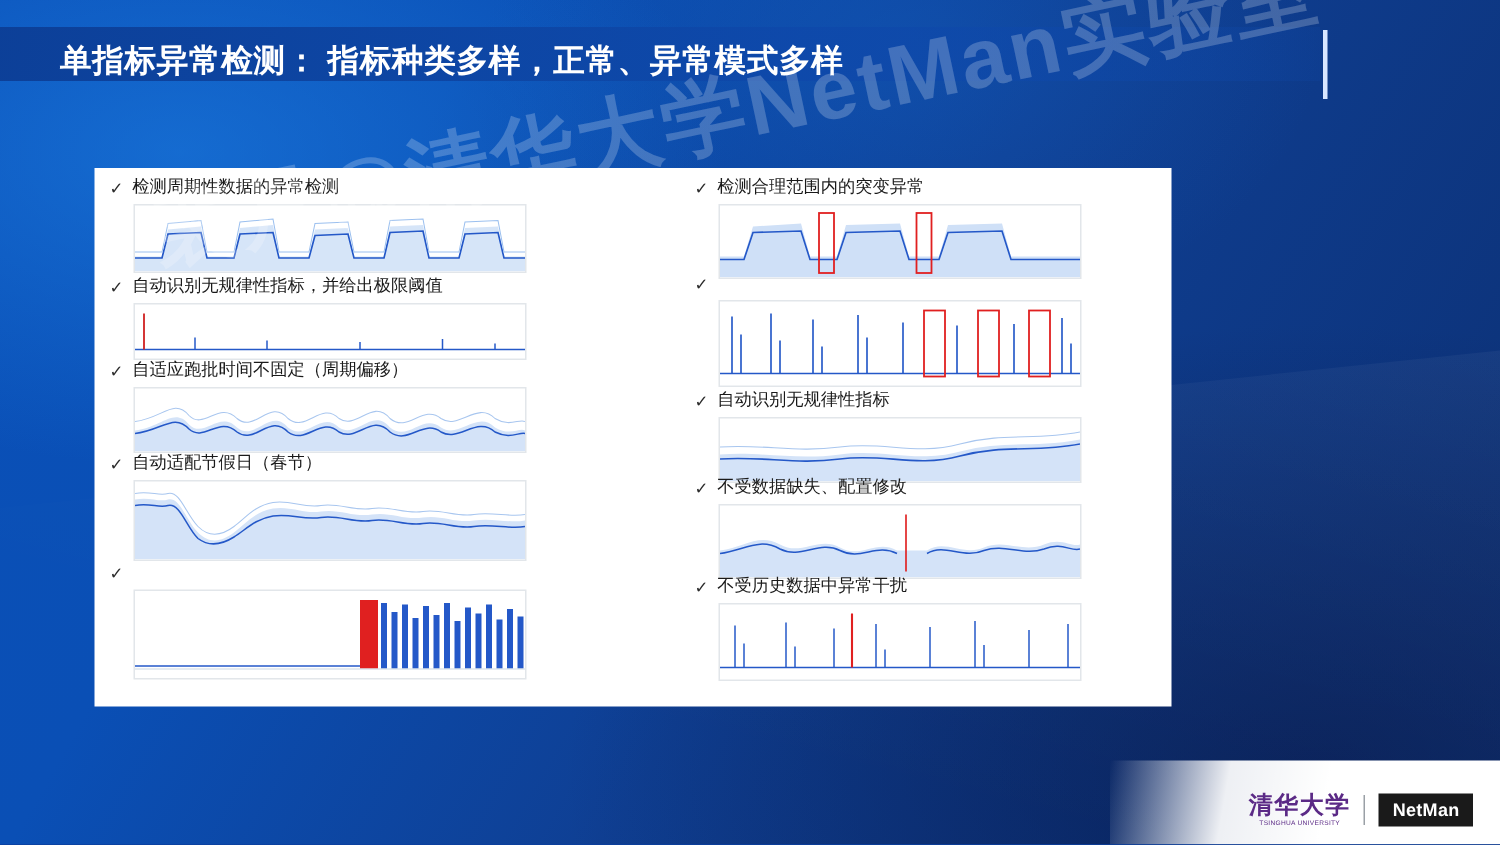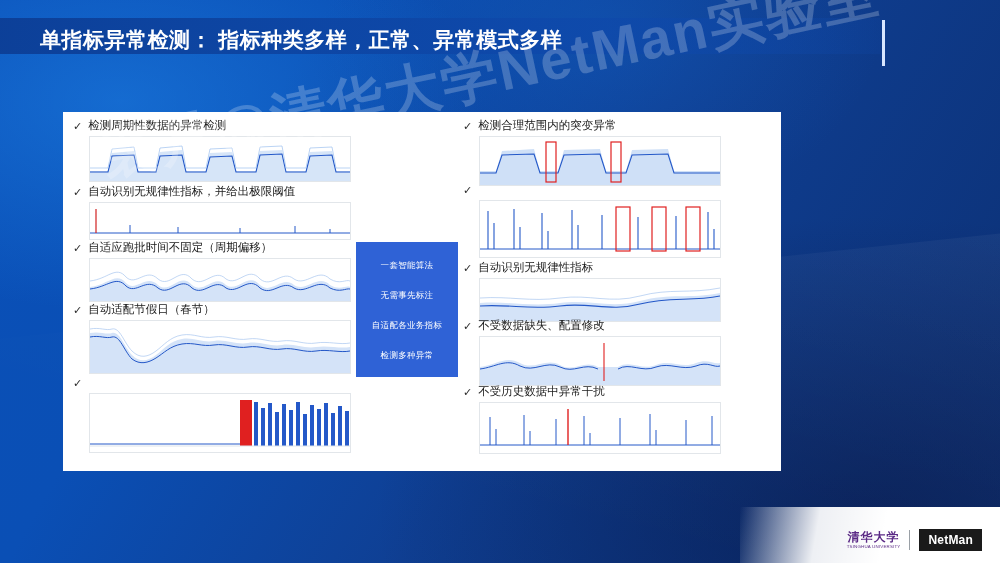--- a/index.html
+++ b/index.html
@@ -195,21 +195,21 @@
     gap: 9px;
   }
   .thu-logo {
     display: flex;
     flex-direction: column;
     align-items: center;
     line-height: 1;
   }
   .thu-cn {
     font-family: "DejaVu Serif", serif;
-    font-size: 12px;
+    font-size: 16px;
     font-weight: bold;
     color: #5b2a86;
     letter-spacing: 1px;
   }
   .thu-en {
     font-size: 4.4px;
     color: #5b2a86;
     letter-spacing: 0.2px;
     margin-top: 2px;
   }
@@ -431,26 +431,20 @@
               <path d="M206,42 L206,17"></path>
               <path d="M232,42 L232,13"></path>
             </g>
             <path d="M88,42 L88,6" stroke="#e02020" stroke-width="1.4"></path>
           </svg>
         </div>
       </div>
     </div>
   </div>
 
-  <div class="center-panel">
-    <div class="cp-line" style="top:17px;">一套智能算法</div>
-    <div class="cp-line" style="top:47px;">无需事先标注</div>
-    <div class="cp-line" style="top:77px;">自适配各业务指标</div>
-    <div class="cp-line" style="top:107px;">检测多种异常</div>
-  </div>
 
   <div class="footer">
     <div class="footer-bg"></div>
     <div class="footer-inner">
       <div class="thu-logo">
         <div class="thu-cn">清华大学</div>
         <div class="thu-en">TSINGHUA UNIVERSITY</div>
       </div>
       <div class="divider-v"></div>
       <div class="netman">NetMan</div>

